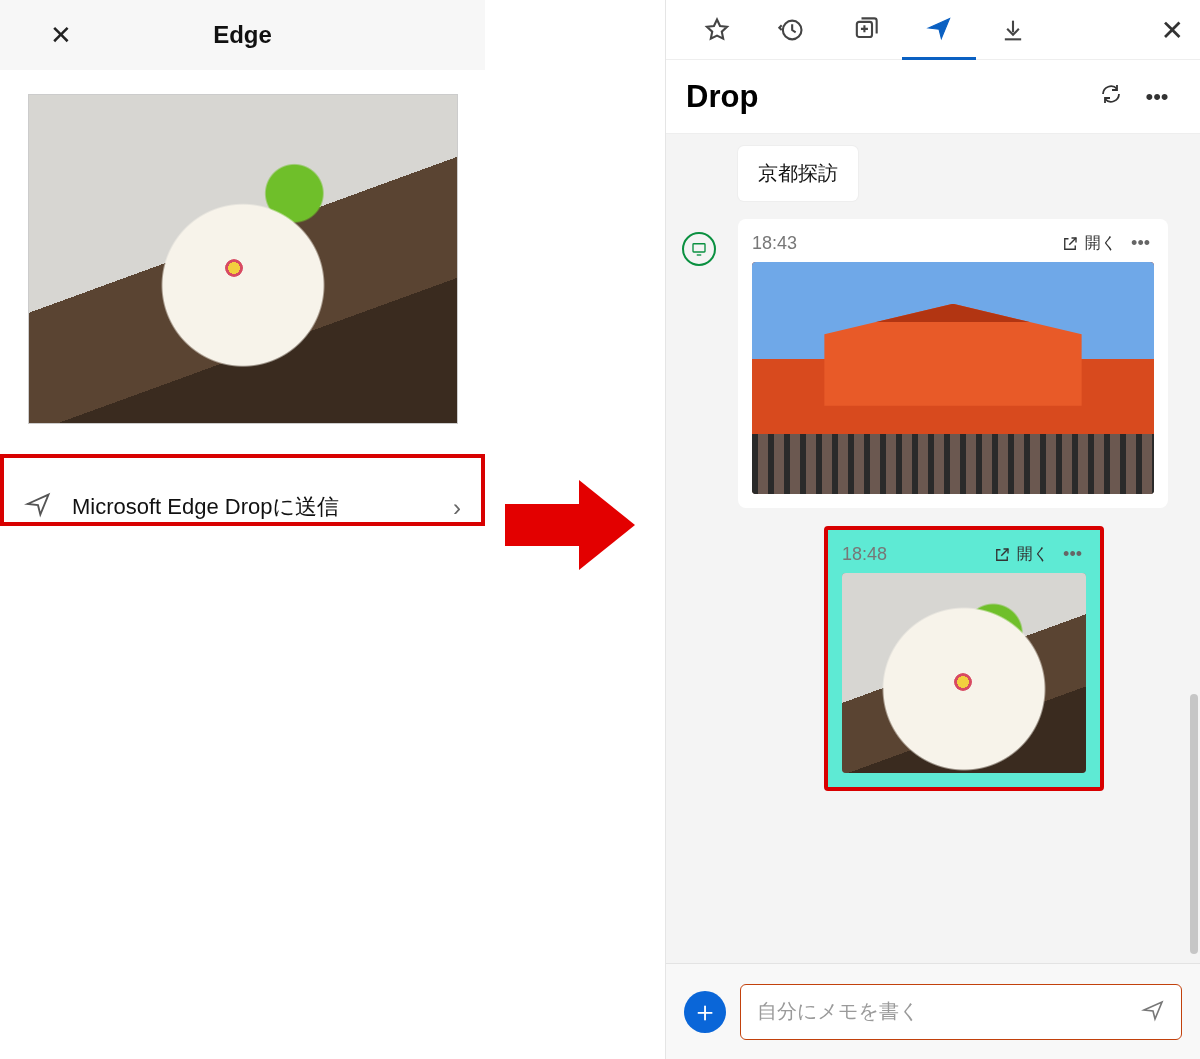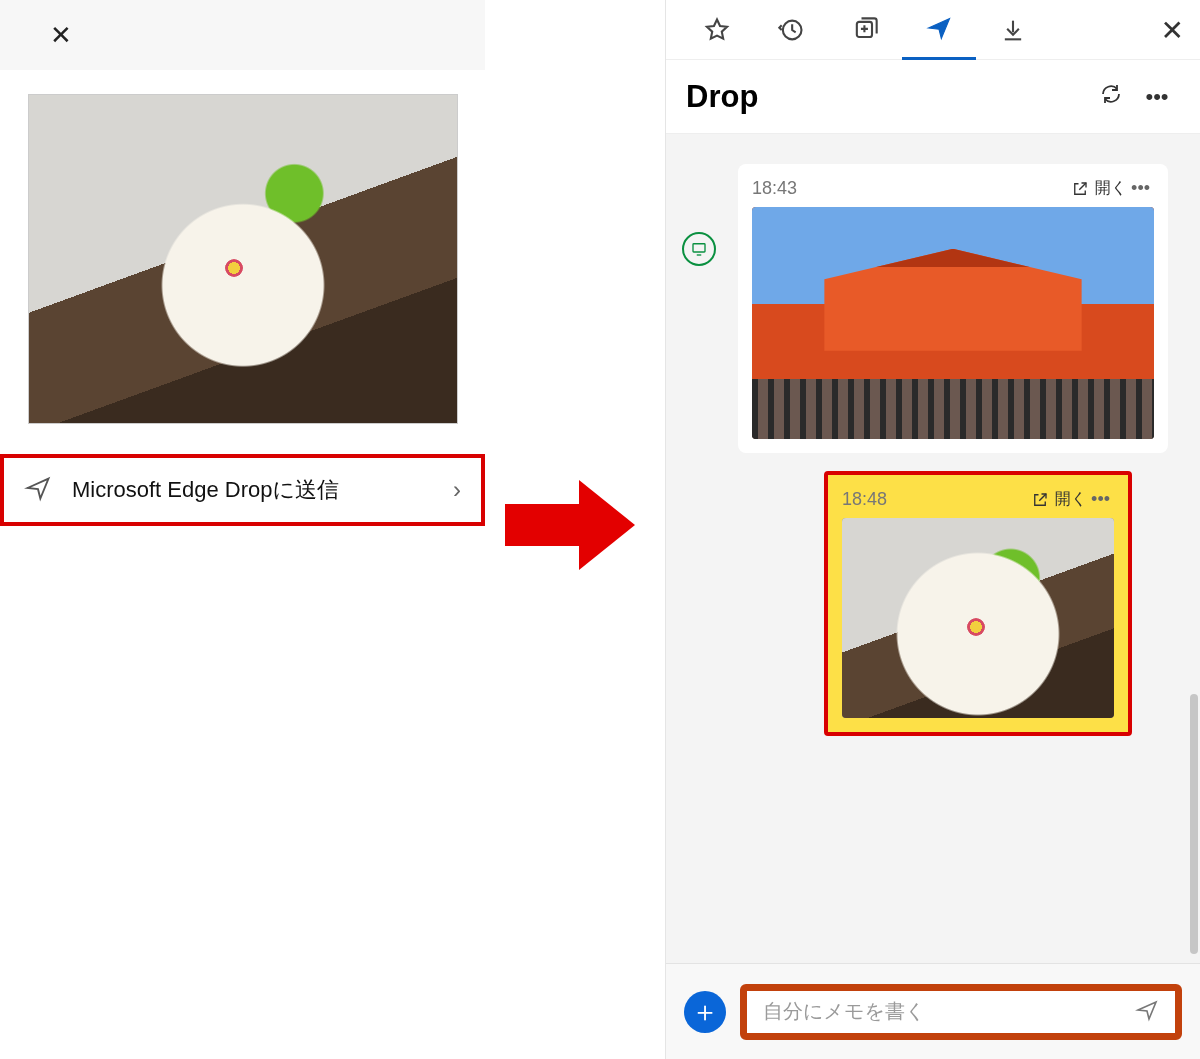--- a/index.html
+++ b/index.html
@@ -47,21 +47,21 @@
     background: #777;
     position: relative;
     overflow: hidden;
     border: 1px solid #ccc;
   }
   .send-row {
     margin: 30px 0 0 0;
     border: 4px solid #d80000;
     height: 72px;
     display: flex;
-    align-items: center;
+    align-items: flex-end;
     padding: 0 20px;
     gap: 20px;
   }
   .send-row .send-icon svg { width: 28px; height: 28px; }
   .send-row .send-label {
     font-size: 22px;
     color: #111;
     flex: 1;
   }
   .send-row .chevron { color:#666; font-size: 24px; }
@@ -150,35 +150,35 @@
   }
   .device-badge svg{width:18px;height:18px;stroke:#0a9040;fill:none;}
   .card {
     background:#fff;
     border-radius:8px;
     margin: 18px 0 0 58px;
     padding: 14px 14px 14px 14px;
     width: 430px;
   }
   .card-head {
-    display:flex; align-items:center; gap:0; margin-bottom: 8px;
+    display:flex; align-items:center; gap:10px; margin-bottom: 8px;
   }
   .card-time { font-size:18px; color:#777; flex:1;}
   .open-btn { display:flex; align-items:center; gap:6px; font-size:16px; color:#333; cursor:pointer;}
   .open-btn svg{width:18px;height:18px;stroke:#333;fill:none;}
   .card-more { font-size:18px; color:#666; cursor:pointer; padding:0 4px;}
   .card-img {
     width: 100%; height: 232px; border-radius:4px;
     background:#888; position:relative; overflow:hidden;
   }
 
   .card.small {
     margin-left: 144px;
-    width: 308px;
-    background:#fde047;
+    width: 280px;
+    background:#5eead4;
     border: 4px solid #d80000;
     border-radius: 4px;
   }
   .card.small .card-img { height: 200px; }
 
   .scrollbar {
     position:absolute; right:2px; top:560px; width:8px; height:260px;
     background:#c6c6c6; border-radius:4px;
   }
 
@@ -187,21 +187,21 @@
     background:#f8f8f8;
     border-top:1px solid #e3e3e3;
     display:flex; align-items:center; padding: 0 18px; gap: 14px;
   }
   .add-btn {
     width:42px;height:42px;border-radius:50%;background:#0a66d8;
     display:flex;align-items:center;justify-content:center;cursor:pointer;
   }
   .add-btn span{color:#fff;font-size:28px;line-height:1;font-weight:300;}
   .compose-box {
-    flex:1; height:56px; background:#fff; border:7px solid #c2410c;
+    flex:1; height:56px; background:#fff; border:1px solid #c2410c;
     border-radius:6px; display:flex; align-items:center; padding:0 16px;
   }
   .compose-box input{
     flex:1; border:none; outline:none; font-size:20px; color:#333;
   }
   .compose-box input::placeholder{color:#9a9a9a;}
   .compose-box .send-ic svg{width:24px;height:24px;stroke:#777;fill:none;}
 
   
   .photo-flower {
@@ -234,20 +234,21 @@
     content:""; position:absolute; left:0; bottom:0; width:100%; height:26%;
     background: repeating-linear-gradient(90deg,#2a2a2a 0 6px,#6b5850 6px 16px);
   }
 </style>
 </head>
 <body>
 
 <div class="left-panel">
   <div class="left-header">
     <div class="left-close">✕</div>
+    <div class="left-title">Edge</div>
   </div>
   <div class="left-image">
     <div class="photo-flower"></div>
   </div>
   <div class="send-row">
     <span class="send-icon">
       <svg viewBox="0 0 24 24" fill="none" stroke="#555" stroke-width="1.6">
           <path d="M3 12 L21 4 L14 21 L12 13 L3 12 Z"></path>
         </svg>
     </span>
@@ -306,20 +307,21 @@
           <path d="M4 12a8 8 0 0 1 14-5"></path>
           <path d="M20 12a8 8 0 0 1-14 5"></path>
           <path d="M18 3v5h-5"></path>
           <path d="M6 21v-5h5"></path>
         </svg>
     </div>
     <div class="hbtn">•••</div>
   </div>
 
   <div class="feed">
+    <div class="msg-text">京都探訪</div>
 
     <div class="device-badge">
       <svg viewBox="0 0 24 24" stroke-width="1.8">
           <rect x="4" y="5" width="16" height="11" rx="1"></rect>
           <path d="M9 20h6"></path>
         </svg>
     </div>
 
     <div class="card">
       <div class="card-head">

